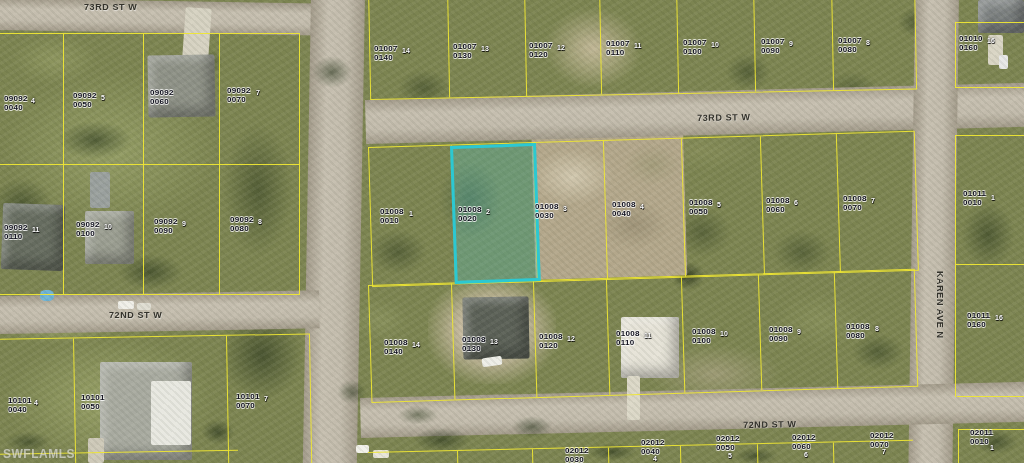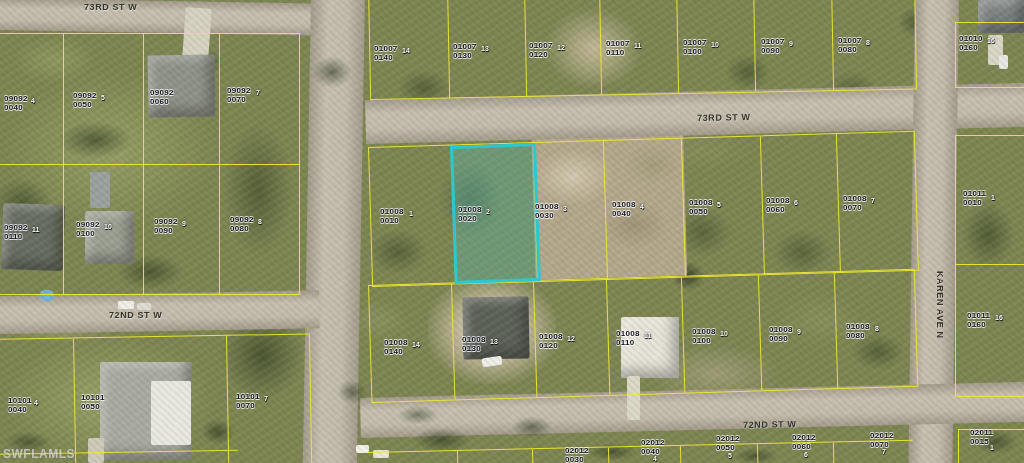--- a/index.html
+++ b/index.html
@@ -304,16 +304,16 @@
       <div class="plabel" style="left: 716px; top: 434px;">02012
 0050</div>
       <div class="pmarker" style="left: 728px; top: 452px;">5</div>
       <div class="plabel" style="left: 792px; top: 433px;">02012
 0060</div>
       <div class="pmarker" style="left: 804px; top: 451px;">6</div>
       <div class="plabel" style="left: 870px; top: 431px;">02012
 0070</div>
       <div class="pmarker" style="left: 882px; top: 448px;">7</div>
       <div class="plabel" style="left: 970px; top: 428px;">02011
-0015</div>
+0010</div>
       <div class="pmarker" style="left: 990px; top: 444px;">1</div>
     </div>
 </div>
 
 </body></html>

